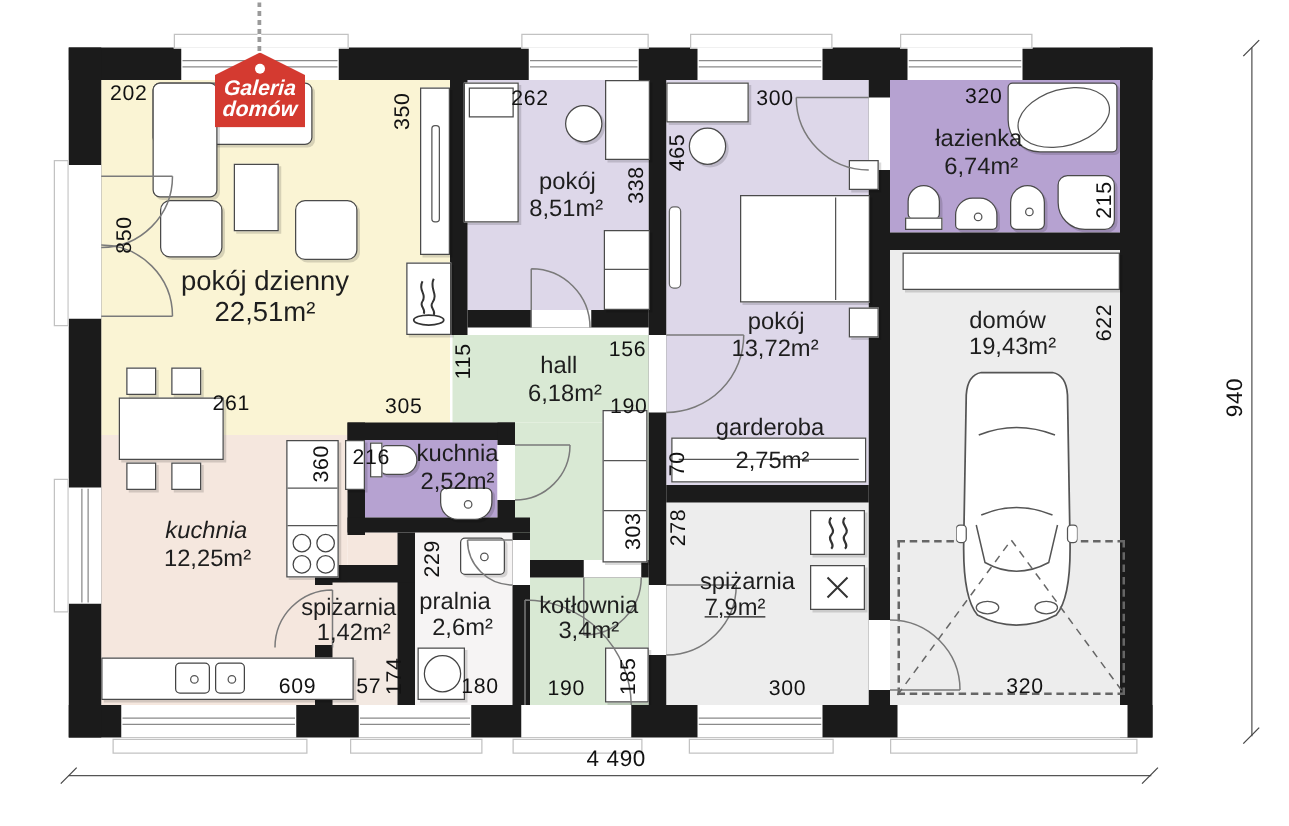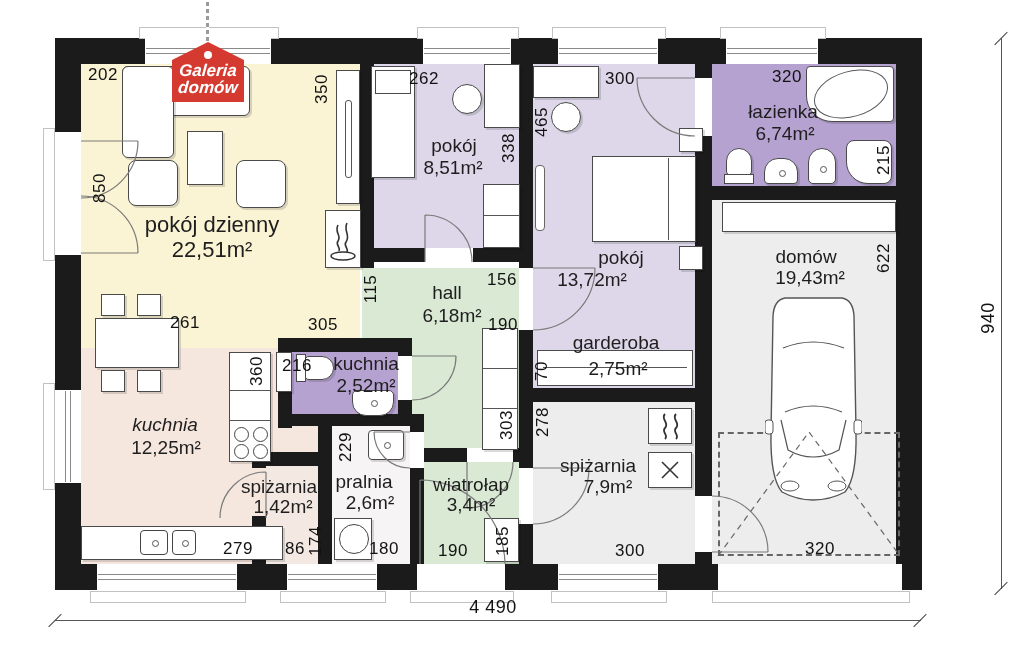--- a/index.html
+++ b/index.html
@@ -231,41 +231,41 @@
     <div class="hole"></div>
     <div class="logoline l1">Galeria</div>
     <div class="logoline">domów</div>
   </div>
 
   <div class="rname big" style="left:212px;top:225px;">pokój dzienny</div>
   <div class="rarea big" style="left:212px;top:250px;">22,51m²</div>
   <div class="rname" style="left:454px;top:146px;">pokój</div>
   <div class="rarea" style="left:453px;top:168px;">8,51m²</div>
   <div class="rname" style="left:621px;top:258px;">pokój</div>
-  <div class="rarea" style="left:592px;top:280px;">13,72m²</div>
+  <div class="rarea" style="left:620px;top:280px;">13,72m²</div>
   <div class="rname" style="left:783px;top:112px;">łazienka</div>
   <div class="rarea" style="left:785px;top:134px;">6,74m²</div>
   <div class="rname" style="left:806px;top:257px;">domów</div>
   <div class="rarea" style="left:810px;top:278px;">19,43m²</div>
   <div class="rname" style="left:616px;top:343px;">garderoba</div>
   <div class="rarea" style="left:618px;top:369px;">2,75m²</div>
   <div class="rname" style="left:447px;top:293px;">hall</div>
   <div class="rarea" style="left:452px;top:316px;">6,18m²</div>
   <div class="rname" style="left:366px;top:364px;">kuchnia</div>
   <div class="rarea" style="left:366px;top:386px;">2,52m²</div>
   <div class="rname" style="left:165px;top:425px;font-style:italic;">kuchnia</div>
   <div class="rarea" style="left:166px;top:448px;">12,25m²</div>
   <div class="rname" style="left:279px;top:487px;text-align:right;">spiżarnia</div>
   <div class="rarea" style="left:283px;top:507px;">1,42m²</div>
   <div class="rname" style="left:364px;top:482px;">pralnia</div>
   <div class="rarea" style="left:370px;top:503px;">2,6m²</div>
-  <div class="rname" style="left:471px;top:485px;">wiatrołap</div>
+  <div class="rname" style="left:471px;top:485px;">kotłownia</div>
   <div class="rarea" style="left:471px;top:505px;">3,4m²</div>
   <div class="rname" style="left:598px;top:466px;">spiżarnia</div>
-  <div class="rarea" style="left:608px;top:487px;">7,9m²</div>
+  <div class="rarea" style="left:588px;top:487px;text-decoration:underline;">7,9m²</div>
 
   <div class="dim" style="left:103px;top:75px;">202</div>
   <div class="dim v" style="left:100px;top:188px;">850</div>
   <div class="dim v" style="left:322px;top:89px;">350</div>
   <div class="dim" style="left:424px;top:79px;text-align:center;">262</div>
   <div class="dim v" style="left:509px;top:148px;">338</div>
   <div class="dim" style="left:620px;top:79px;">300</div>
   <div class="dim v" style="left:542px;top:122px;">465</div>
   <div class="dim" style="left:787px;top:77px;">320</div>
   <div class="dim v" style="left:884px;top:160px;">215</div>
@@ -275,22 +275,22 @@
   <div class="dim v" style="left:371px;top:289px;">115</div>
   <div class="dim" style="left:502px;top:280px;">156</div>
   <div class="dim" style="left:503px;top:325px;">190</div>
   <div class="dim v" style="left:507px;top:425px;">303</div>
   <div class="dim" style="left:297px;top:366px;">216</div>
   <div class="dim v" style="left:257px;top:371px;">360</div>
   <div class="dim v" style="left:542px;top:371px;">70</div>
   <div class="dim v" style="left:543px;top:422px;">278</div>
   <div class="dim v" style="left:346px;top:447px;">229</div>
   <div class="dim v" style="left:316px;top:541px;">174</div>
-  <div class="dim" style="left:238px;top:549px;">279</div>
-  <div class="dim" style="left:295px;top:549px;">86</div>
+  <div class="dim" style="left:238px;top:549px;">609</div>
+  <div class="dim" style="left:295px;top:549px;">57</div>
   <div class="dim" style="left:384px;top:549px;">180</div>
   <div class="dim" style="left:453px;top:551px;">190</div>
   <div class="dim v" style="left:503px;top:541px;">185</div>
   <div class="dim" style="left:630px;top:551px;">300</div>
   <div class="dim" style="left:820px;top:549px;">320</div>
 
   <div class="dline" style="left:55px;top:620px;width:866px;height:1px;"></div>
   <div class="tick" style="left:46px;top:620px;"></div>
   <div class="tick" style="left:911px;top:620px;"></div>
   <div class="dim" style="left:493px;top:607px;font-size:18px;">4 490</div>

